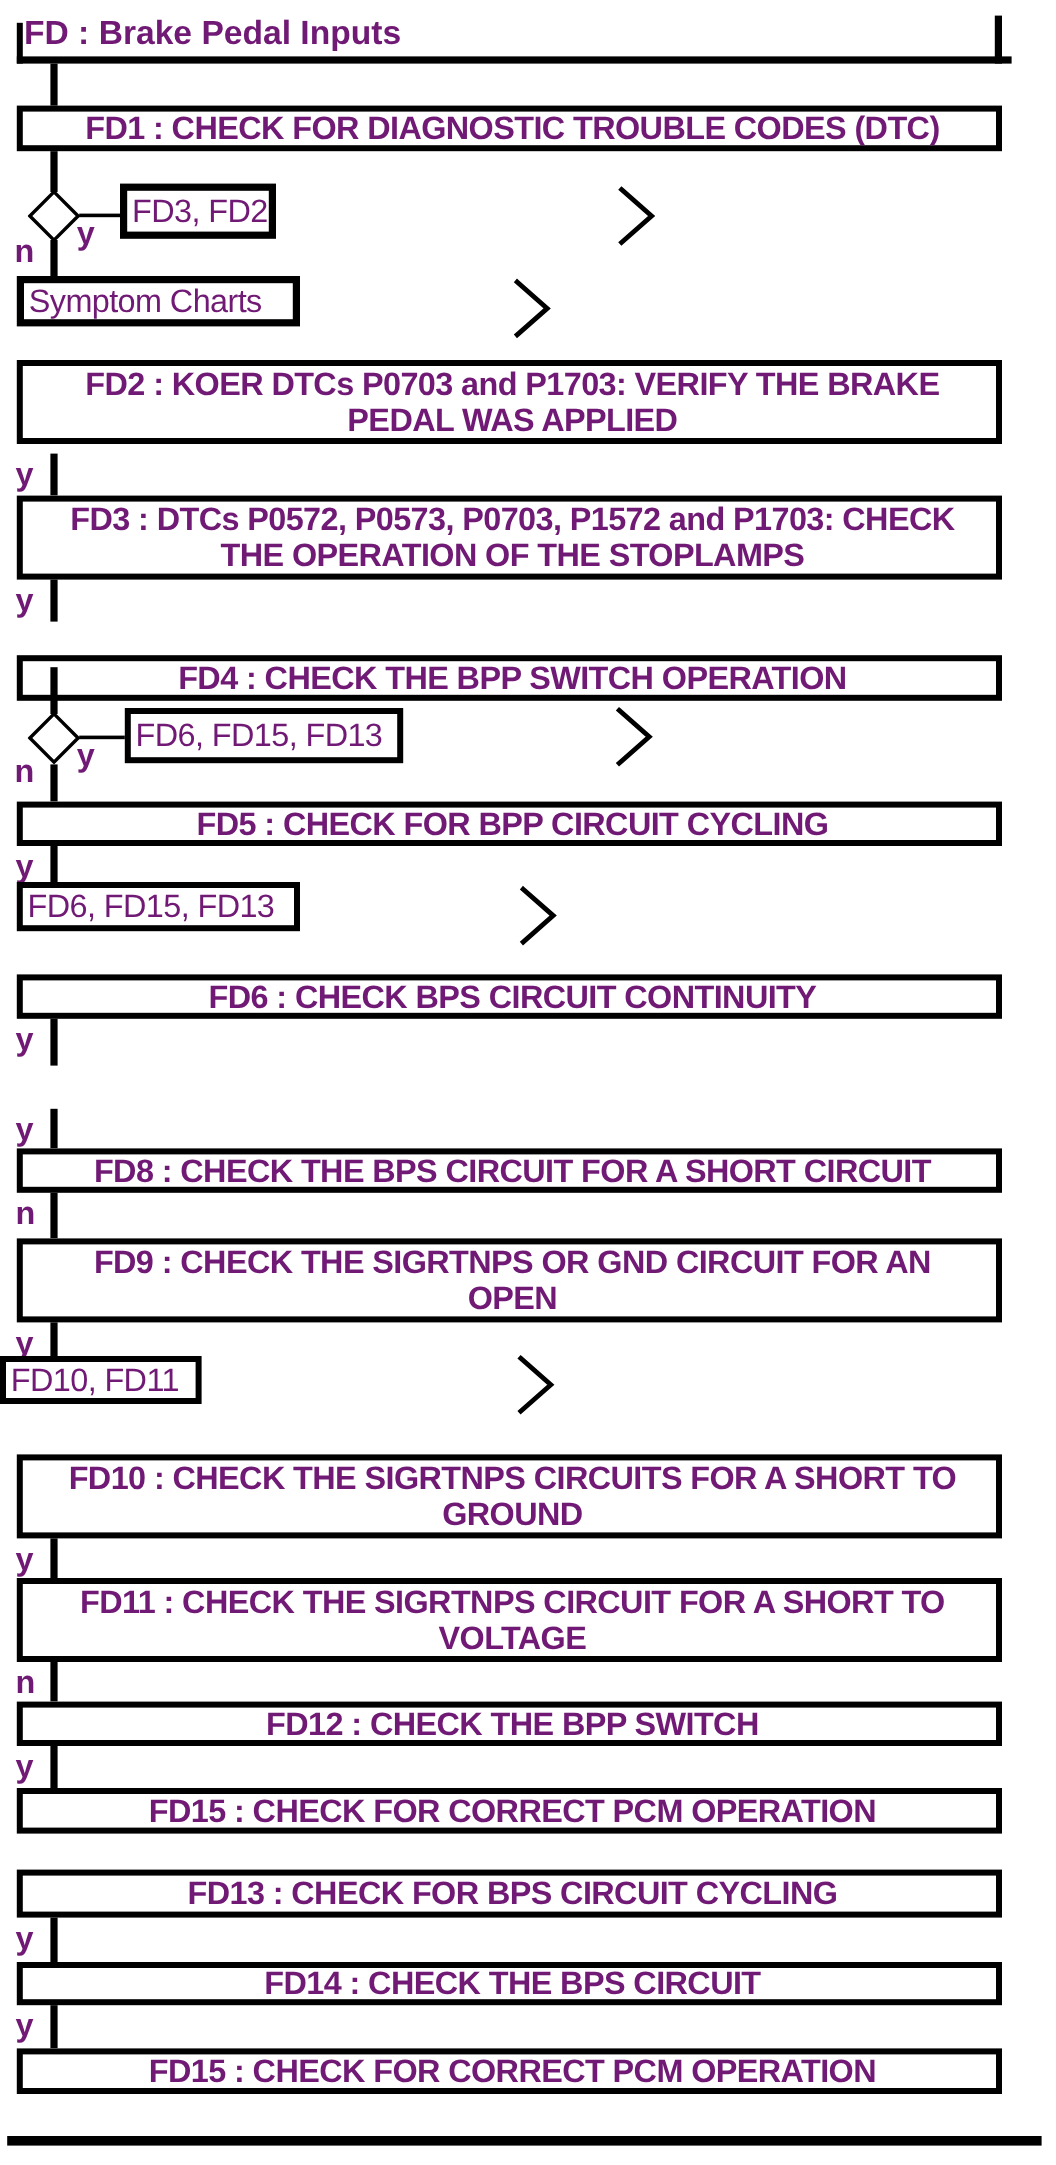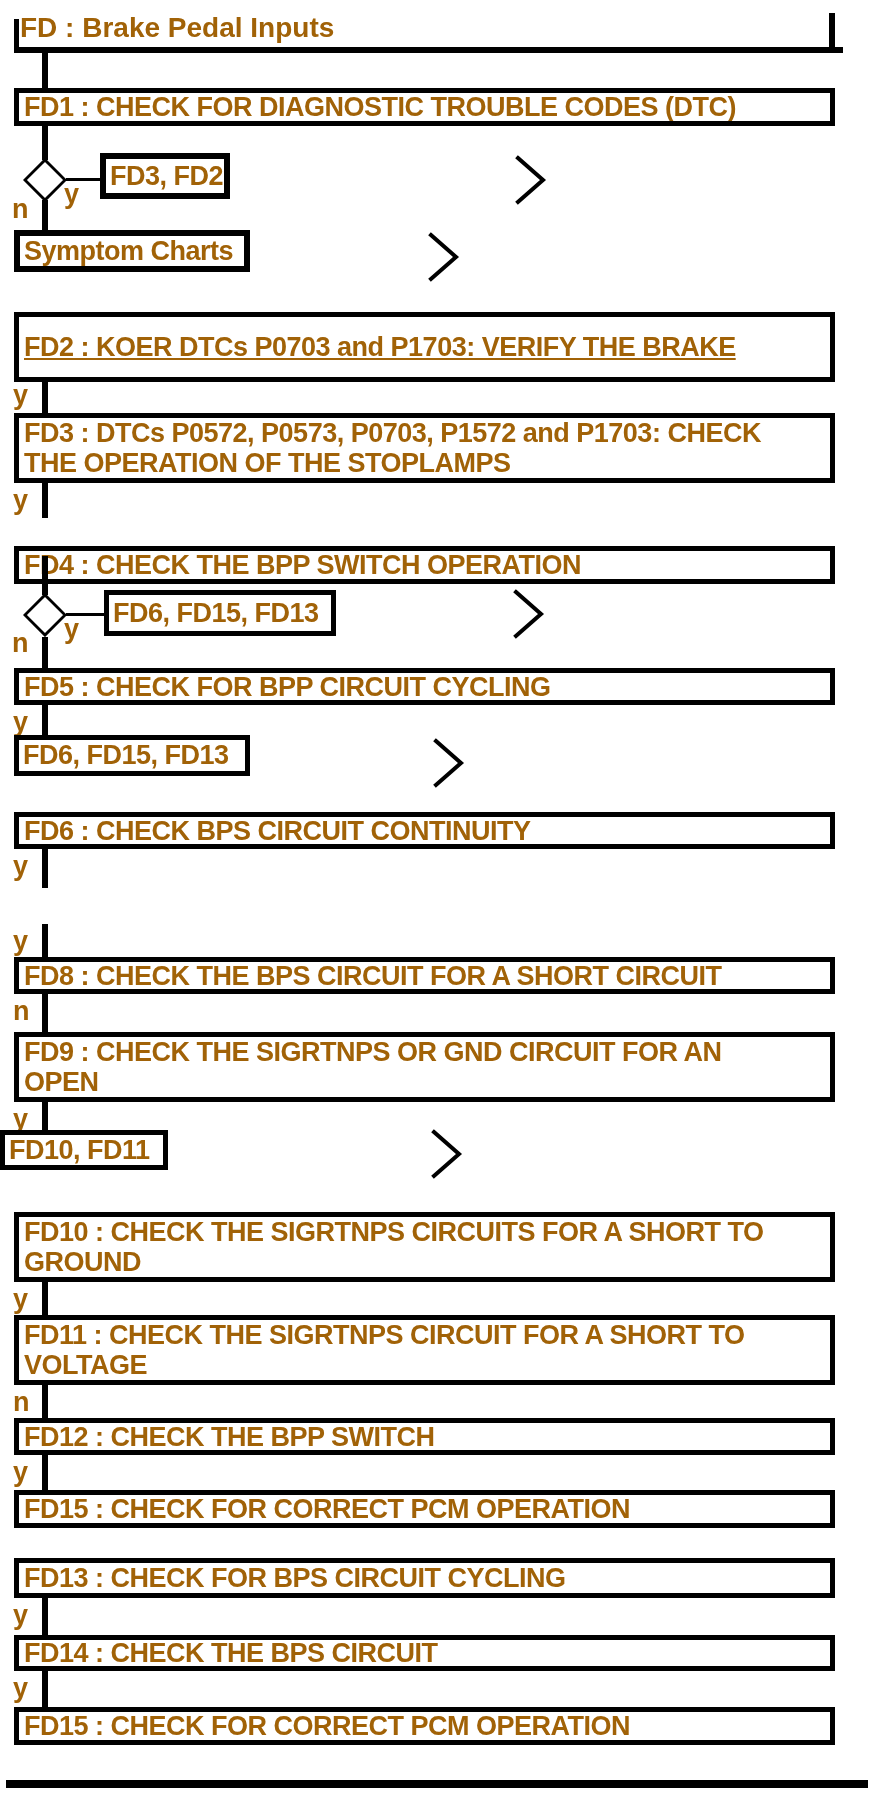--- a/index.html
+++ b/index.html
@@ -1,32 +1,32 @@
 <!DOCTYPE html>
 <html><head>
 <meta charset="utf-8">
 <style>
   html,body{margin:0;padding:0;background:#ffffff;}
   .canvas{
     position:relative;width:876px;height:1804px;background:#ffffff;
-    font-family:"Liberation Sans",sans-serif;color:#a16207;overflow:hidden;
+    font-family:"Liberation Sans",sans-serif;color:#701a75;overflow:hidden;
   }
   
   .box{
     position:absolute;left:14px;width:821px;box-sizing:border-box;
     border:5px solid #000;background:#fff;
     display:flex;flex-direction:column;justify-content:center;
     font-weight:bold;font-size:27px;letter-spacing:-0.5px;line-height:30px;
-    padding-left:5px;overflow:hidden;
+    padding-left:5px;overflow:hidden;text-align:center;
   }
   .line{white-space:nowrap;}
   
   .ref{
     position:absolute;box-sizing:border-box;border:5px solid #000;background:#fff;
-    display:flex;align-items:center;font-weight:bold;font-size:27px;
+    display:flex;align-items:center;font-weight:normal;font-size:27px;
     letter-spacing:-0.5px;padding-left:4px;overflow:hidden;white-space:nowrap;
   }
   .ref.thick{border-width:6px;}
   
   .stub{position:absolute;left:42px;width:6px;background:#000;}
   .hline{position:absolute;height:3px;background:#000;}
   .lbl{position:absolute;font-weight:bold;font-size:27px;line-height:1;}
   .svgabs{position:absolute;}
   .rule{position:absolute;background:#000;}
   .title-text{position:absolute;left:20px;top:13px;font-weight:bold;font-size:28px;line-height:1.1;white-space:nowrap;}
@@ -40,21 +40,21 @@
   .s2{top:126px;height:34px;}
   .d1{left:23px;top:158px;}
   .h1{left:66px;top:178px;width:36px;}
   .r1{left:100px;top:153px;width:130px;height:46px;}
   .ly1{left:64px;top:181px;}
   .ln1{left:12px;top:196px;}
   .s3{top:200px;height:32px;}
   .r-sym{left:14px;top:230px;width:236px;height:42px;}
   .c1{left:514px;top:154px;}
   .c2{left:427px;top:231px;}
-  .b-fd2{top:312px;height:70px;text-decoration:underline;}
+  .b-fd2{top:300px;height:70px;}
   .ly2{left:13px;top:382px;}  .s4{top:378px;height:35px;}
   .b-fd3{top:413px;height:70px;}
   .ly3{left:13px;top:487px;}  .s5{top:483px;height:35px;}
   .b-fd4{top:518px;height:38px;margin-top:28px;}
   .s6{top:556px;height:39px;}
   .d2{left:23px;top:593px;}
   .h2{left:66px;top:613px;width:40px;}
   .r2{left:104px;top:590px;width:232px;height:46px;}
   .ly4{left:64px;top:616px;}  .ln2{left:12px;top:630px;}
   .c3{left:512px;top:588px;}
@@ -118,20 +118,21 @@
 
   <div class="stub s3"></div>
 
   <div class="ref thick r-sym">Symptom Charts</div>
   <svg class="svgabs c2" width="34" height="52" viewBox="0 0 34 52">
     <polyline points="4,4 29,26 4,48" fill="none" stroke="#000000" stroke-width="4" stroke-linecap="square"></polyline>
   </svg>
 
   <div class="box b-fd2">
     <div class="line">FD2 : KOER DTCs P0703 and P1703: VERIFY THE BRAKE</div>
+    <div class="line">PEDAL WAS APPLIED</div>
   </div>
   <div class="lbl ly2">y</div>
   <div class="stub s4"></div>
 
   <div class="box b-fd3">
     <div class="line">FD3 : DTCs P0572, P0573, P0703, P1572 and P1703: CHECK</div>
     <div class="line">THE OPERATION OF THE STOPLAMPS</div>
   </div>
   <div class="lbl ly3">y</div>
   <div class="stub s5"></div>

